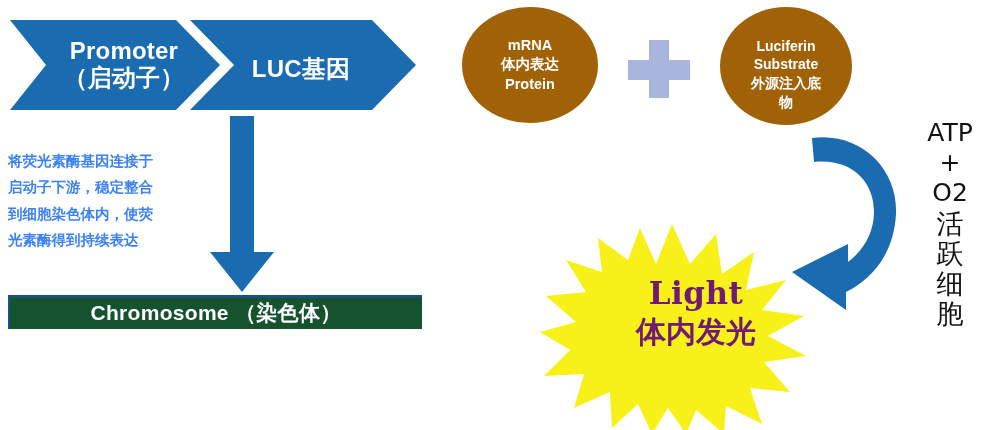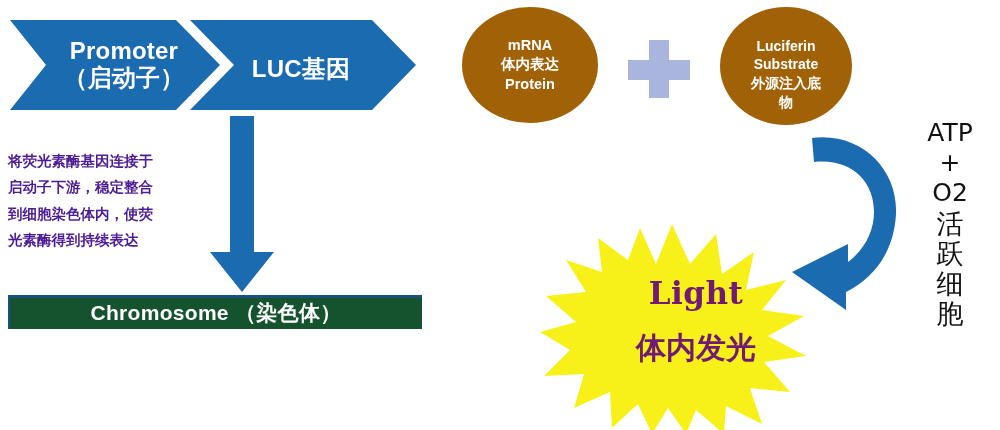--- a/index.html
+++ b/index.html
@@ -37,21 +37,21 @@
     left: 218px; top: 38px; width: 150px;
     font-size: 24px;
   }
 
   
   .down-arrow { left: 196px; top: 116px; }
 
   
   #left-note {
     left: 8px; top: 148px; width: 190px;
-    color: #4c1d95;
+    color: #3b82f6;
     font-size: 14.5px;
     font-weight: bold;
     line-height: 1.82;
     font-family: "DejaVu Sans", "Liberation Sans", sans-serif;
     white-space: pre-line;
   }
 
   
   #chromosome-bar {
     left: 8px; top: 295px; width: 414px; height: 34px;
@@ -98,21 +98,21 @@
   #light-text {
     left: 596px; top: 276px; width: 200px;
     text-align: center;
     color: #701a75;
     font-weight: bold;
     line-height: 1.12;
     font-family: "DejaVu Serif", "Liberation Serif", serif;
   }
   #light-en { font-size: 31px; display: block; letter-spacing: .5px; }
   #light-zh {
-    font-size: 30px; display: block; margin-top: 20px;
+    font-size: 30px; display: block; margin-top: 4px;
     font-family: "DejaVu Sans", "Liberation Sans", sans-serif;
   }
 
   
   #atp-stack {
     left: 912px; top: 88px; width: 76px;
     text-align: center;
     color: #111111;
     font-family: "DejaVu Sans", "Liberation Sans", sans-serif;
     margin-top: 32px;

